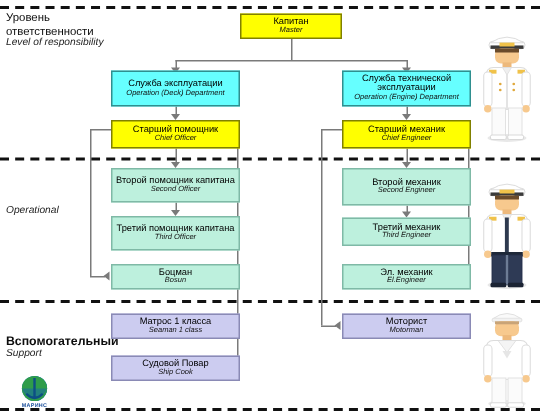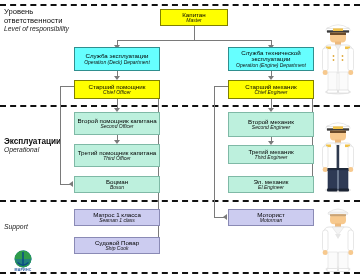--- a/index.html
+++ b/index.html
@@ -57,24 +57,24 @@
   <div class="hsep" style="top:105px;"></div>
   <div class="hsep" style="top:200px;"></div>
   <div class="hsep" style="top:272px;"></div>
 
   <div class="band-label hdr" style="top:8px;">
     <div class="ru">Уровень ответственности</div>
     <div class="en">Level of responsibility</div>
   </div>
 
   <div class="band-label" style="top:137px;">
-    <div class="ru">Эксплуатации</div>
     <div class="en">Operational</div>
   </div>
   <div class="band-label" style="top:223px;">
+    <div class="ru">Вспомогательный</div>
     <div class="en">Support</div>
   </div>
 
   <div class="ln v" style="left:194px;top:26px;height:14px;"></div>
   <div class="ln h" style="left:117px;top:40px;width:155px;"></div>
   <div class="ln v" style="left:117px;top:40px;height:7px;"></div>
   <div class="ln v" style="left:271px;top:40px;height:7px;"></div>
   <div class="arw down" style="left:114px;top:45px;"></div>
   <div class="arw down" style="left:268px;top:45px;"></div>
 

